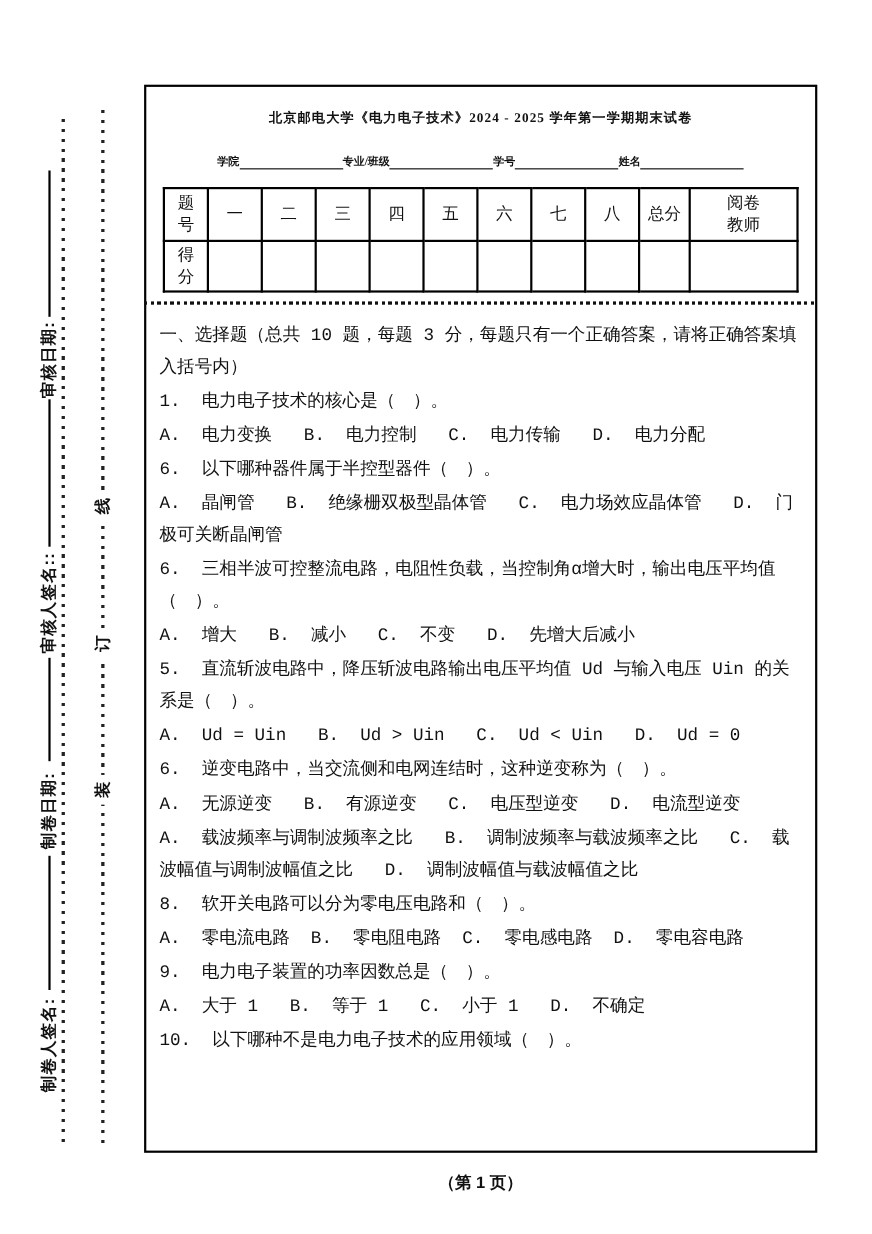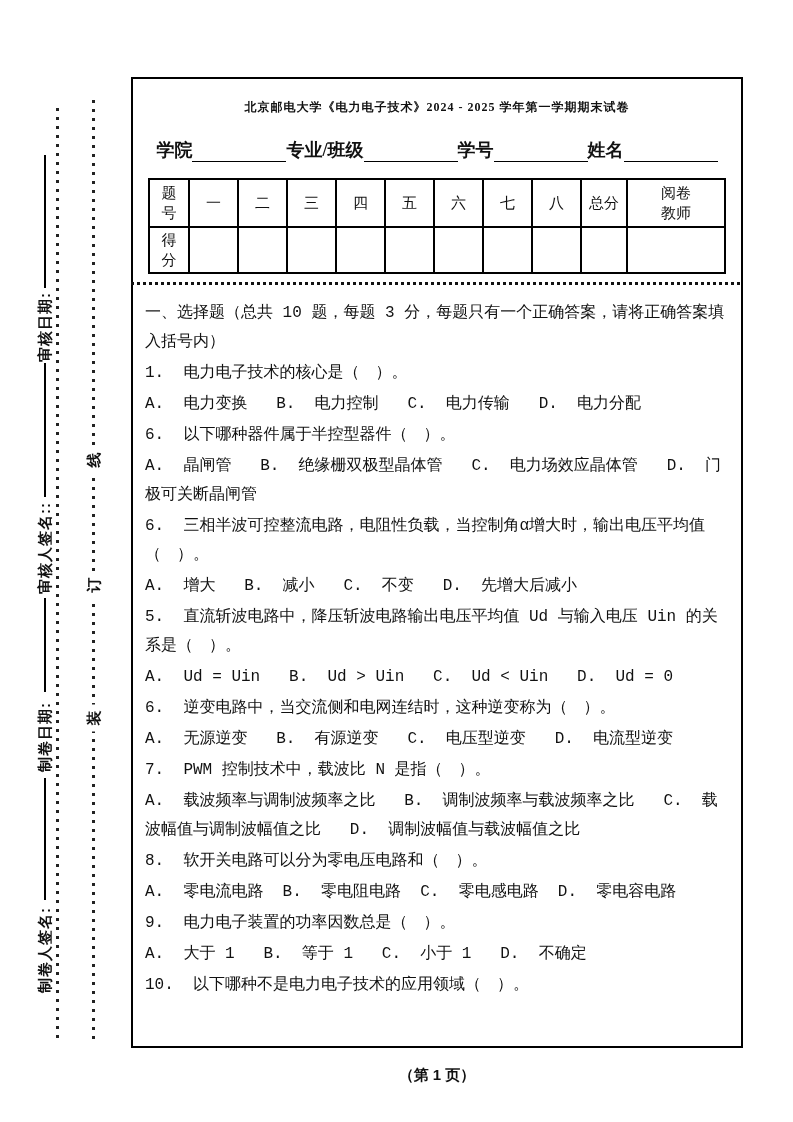--- a/index.html
+++ b/index.html
@@ -29,21 +29,21 @@
   #sheet {
     position:absolute; left:131px; top:77px; width:612px; height:971px;
     border:2px solid #000; box-sizing:border-box; padding:0 12px;
   }
   .title {
     margin-top:10px; text-align:center; font-size:12px; line-height:37px;
     font-weight:600; letter-spacing:1px;
   }
   .fields {
     margin-top:12px; display:flex; justify-content:center; align-items:flex-end;
-    font-size:18px; font-weight:600;
+    font-size:10px; font-weight:600;
   }
   .field { display:flex; align-items:flex-end; }
   .blank { display:inline-block; width:94px; border-bottom:1.5px solid #000; height:15px; }
 
   table.score {
     border-collapse:collapse; margin:16px auto 0; table-layout:fixed;
   }
   table.score th, table.score td {
     border:2px solid #000; text-align:center; vertical-align:middle;
     font-size:15px; font-weight:normal; padding:2px;
@@ -182,21 +182,20 @@
         </div>
           <div>
           <p>5.  直流斩波电路中，降压斩波电路输出电压平均值 Ud 与输入电压 Uin 的关系是（　）。</p>
           <p>A.  Ud = Uin   B.  Ud &gt; Uin   C.  Ud &lt; Uin   D.  Ud = 0</p>
         </div>
           <div>
           <p>6.  逆变电路中，当交流侧和电网连结时，这种逆变称为（　）。</p>
           <p>A.  无源逆变   B.  有源逆变   C.  电压型逆变   D.  电流型逆变</p>
         </div>
           <div>
-          <p>7.  PWM 控制技术中，载波比 N 是指（　）。</p>
           <p>A.  载波频率与调制波频率之比   B.  调制波频率与载波频率之比   C.  载波幅值与调制波幅值之比   D.  调制波幅值与载波幅值之比</p>
         </div>
           <div>
           <p>8.  软开关电路可以分为零电压电路和（　）。</p>
           <p>A.  零电流电路  B.  零电阻电路  C.  零电感电路  D.  零电容电路</p>
         </div>
           <div>
           <p>9.  电力电子装置的功率因数总是（　）。</p>
           <p>A.  大于 1   B.  等于 1   C.  小于 1   D.  不确定</p>
         </div>

